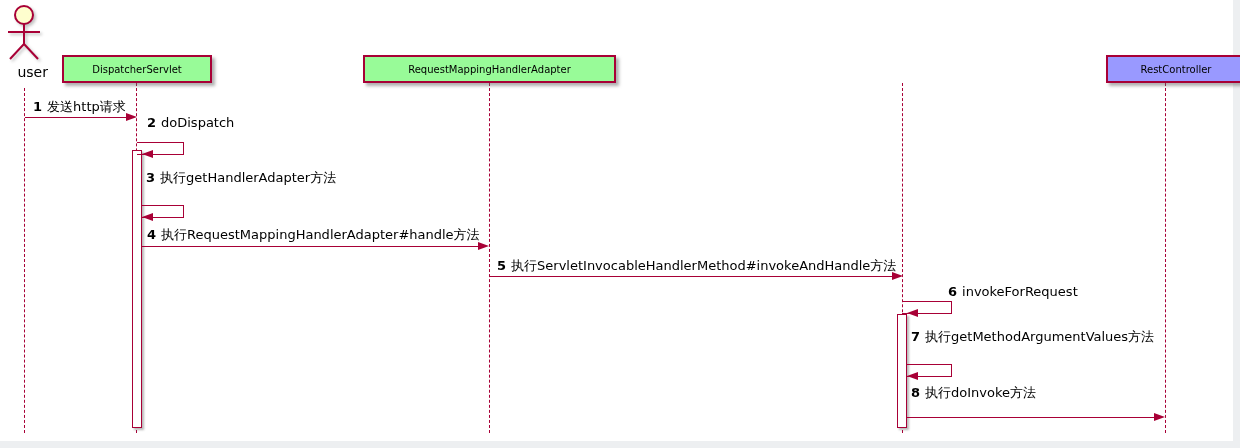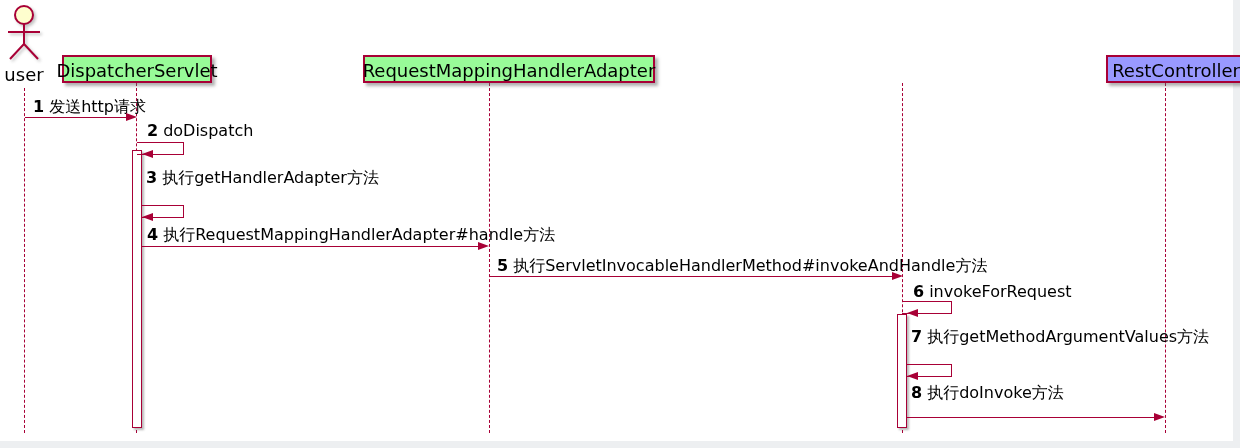--- a/index.html
+++ b/index.html
@@ -9,46 +9,46 @@
     --head:#FEFECE;
     --pagebg:#EDEFF1;
   }
   *{box-sizing:border-box;margin:0;padding:0}
   html,body{width:1240px;height:448px;overflow:hidden}
   body{background:var(--pagebg);font-family:"DejaVu Sans","Liberation Sans",sans-serif;color:#000}
   .canvas{position:absolute;left:0;top:0;width:1233px;height:441px;background:#fff}
 
   
   .pbox{position:absolute;top:55px;height:28px;border:2px solid var(--line);
-        display:flex;align-items:flex-end;justify-content:center;
-        font-size:18px;box-shadow:3px 3px 3px rgba(99,99,99,.5);white-space:nowrap}
+        display:flex;align-items:center;justify-content:center;
+        font-size:10px;box-shadow:3px 3px 3px rgba(99,99,99,.5);white-space:nowrap}
   .pbox.green{background:var(--green)}
   .pbox.purple{background:var(--purple)}
 
   
   .lifeline{position:absolute;width:0;border-left:1px dashed var(--line)}
 
   
   .act{position:absolute;width:10px;background:#fff;border:1.3px solid var(--line);
        box-shadow:2px 2px 2px rgba(99,99,99,.45)}
 
   
-  .msg{position:absolute;font-size:16px;white-space:nowrap;line-height:16px}
+  .msg{position:absolute;font-size:13px;white-space:nowrap;line-height:16px}
   .msg .num{font-weight:bold;margin-right:5px}
   .msg.multi{display:flex;align-items:center;line-height:15px}
   .lines{display:flex;}
 
   .hline{position:absolute;height:0;border-top:1.5px solid var(--line)}
   .tri-r{position:absolute;width:0;height:0;border-top:4.5px solid transparent;
          border-bottom:4.5px solid transparent;border-left:11px solid var(--line)}
   .tri-l{position:absolute;width:0;height:0;border-top:4.5px solid transparent;
          border-bottom:4.5px solid transparent;border-right:11px solid var(--line)}
   .loop{position:absolute;border:1.3px solid var(--line);border-left:none}
 
-  .actor-label{position:absolute;left:0;top:64px;width:48px;text-align:center;font-size:18px}
+  .actor-label{position:absolute;left:0;top:64px;width:48px;text-align:right;font-size:14px}
   .actor-svg{position:absolute;left:2px;top:2px;filter:drop-shadow(2px 2px 1.5px rgba(99,99,99,.4))}
 </style>
 </head>
 <body>
 
 <div class="canvas">
 
   <svg class="actor-svg" width="46" height="60" viewBox="0 0 46 60">
     <circle cx="22" cy="13" r="9" fill="var(--head)" stroke="var(--line)" stroke-width="2"></circle>
     <line x1="22" y1="22" x2="22" y2="42" stroke="var(--line)" stroke-width="2"></line>
@@ -60,37 +60,37 @@
 
   <div class="lifeline" style="left:24px;top:88px;height:345px"></div>
   <div class="lifeline" style="left:136px;top:83px;height:350px"></div>
   <div class="lifeline" style="left:489px;top:83px;height:350px"></div>
   <div class="lifeline" style="left:902px;top:83px;height:350px"></div>
   <div class="lifeline" style="left:1165px;top:83px;height:350px"></div>
 
   <div class="pbox green" style="left:62px;width:150px">
     <span>DispatcherServlet</span>
   </div>
-  <div class="pbox green" style="left:363px;width:292px">
+  <div class="pbox green" style="left:363px;width:253px">
     <span>RequestMappingHandlerAdapter</span>
   </div>
   <div class="pbox purple" style="left:1106px;width:140px">
     <span>RestController</span>
   </div>
 
   <div class="act" style="left:132px;top:150px;height:278px"></div>
   <div class="act" style="left:897px;top:314px;height:114px"></div>
 
   <div class="msg" style="left:33px;top:99px">
     <b class="num">1</b><span>发送http请求</span>
   </div>
   <div class="hline" style="left:25px;top:117px;width:101px"></div>
   <div class="tri-r" style="left:126px;top:113px"></div>
 
-  <div class="msg" style="left:147px;top:123px">
+  <div class="msg" style="left:147px;top:115px">
     <b class="num">2</b><span>doDispatch</span>
   </div>
   <div class="loop" style="left:137px;top:142px;width:47px;height:13px"></div>
   <div class="tri-l" style="left:142px;top:150px"></div>
 
   <div class="msg multi" style="left:146px;top:170px">
     <b class="num">3</b>
     <span class="lines">
       <span>执行getHandlerAdapter方法</span>
     </span>
@@ -103,21 +103,21 @@
   </div>
   <div class="hline" style="left:142px;top:246px;width:337px"></div>
   <div class="tri-r" style="left:478px;top:242px"></div>
 
   <div class="msg" style="left:497px;top:258px">
     <b class="num">5</b><span>执行ServletInvocableHandlerMethod#invokeAndHandle方法</span>
   </div>
   <div class="hline" style="left:490px;top:276px;width:403px"></div>
   <div class="tri-r" style="left:892px;top:272px"></div>
 
-  <div class="msg" style="left:913px;top:284px">
+  <div class="msg" style="left:948px;top:284px">
     <b class="num">6</b><span>invokeForRequest</span>
   </div>
   <div class="loop" style="left:902px;top:301px;width:50px;height:13px"></div>
   <div class="tri-l" style="left:907px;top:309px"></div>
 
   <div class="msg multi" style="left:911px;top:329px">
     <b class="num">7</b>
     <span class="lines">
       <span>执行getMethodArgumentValues方法</span>
     </span>

